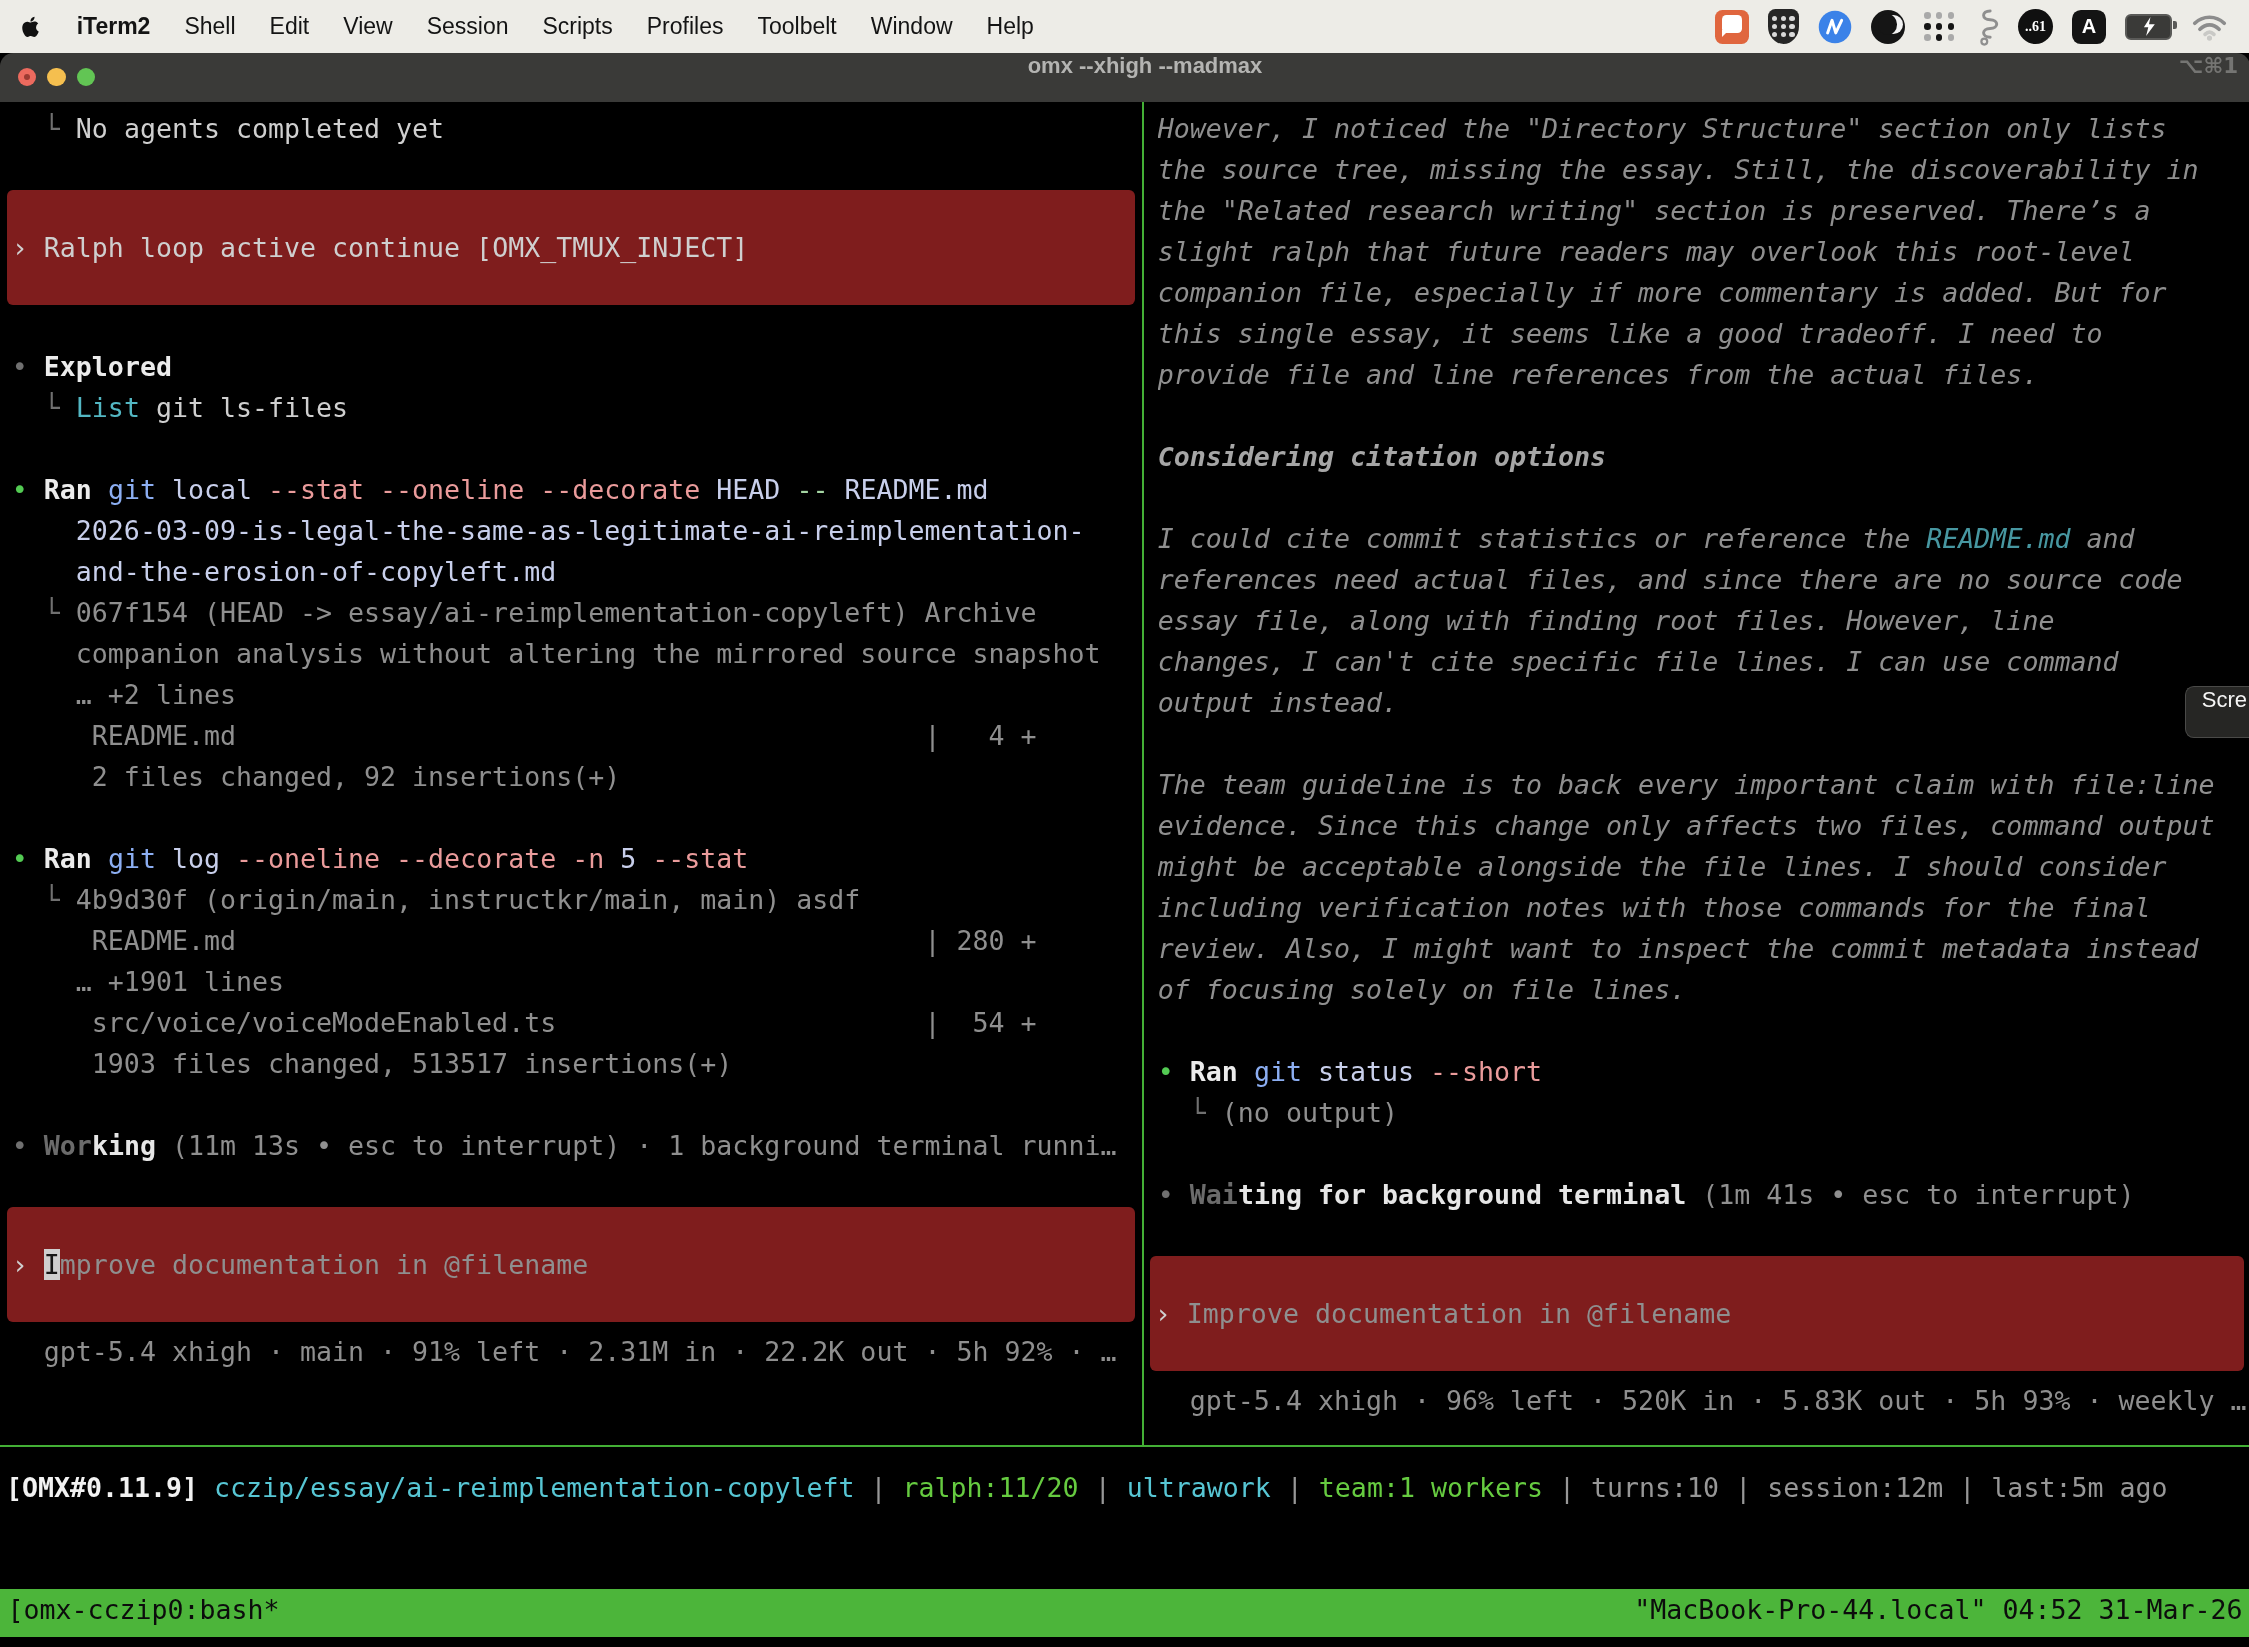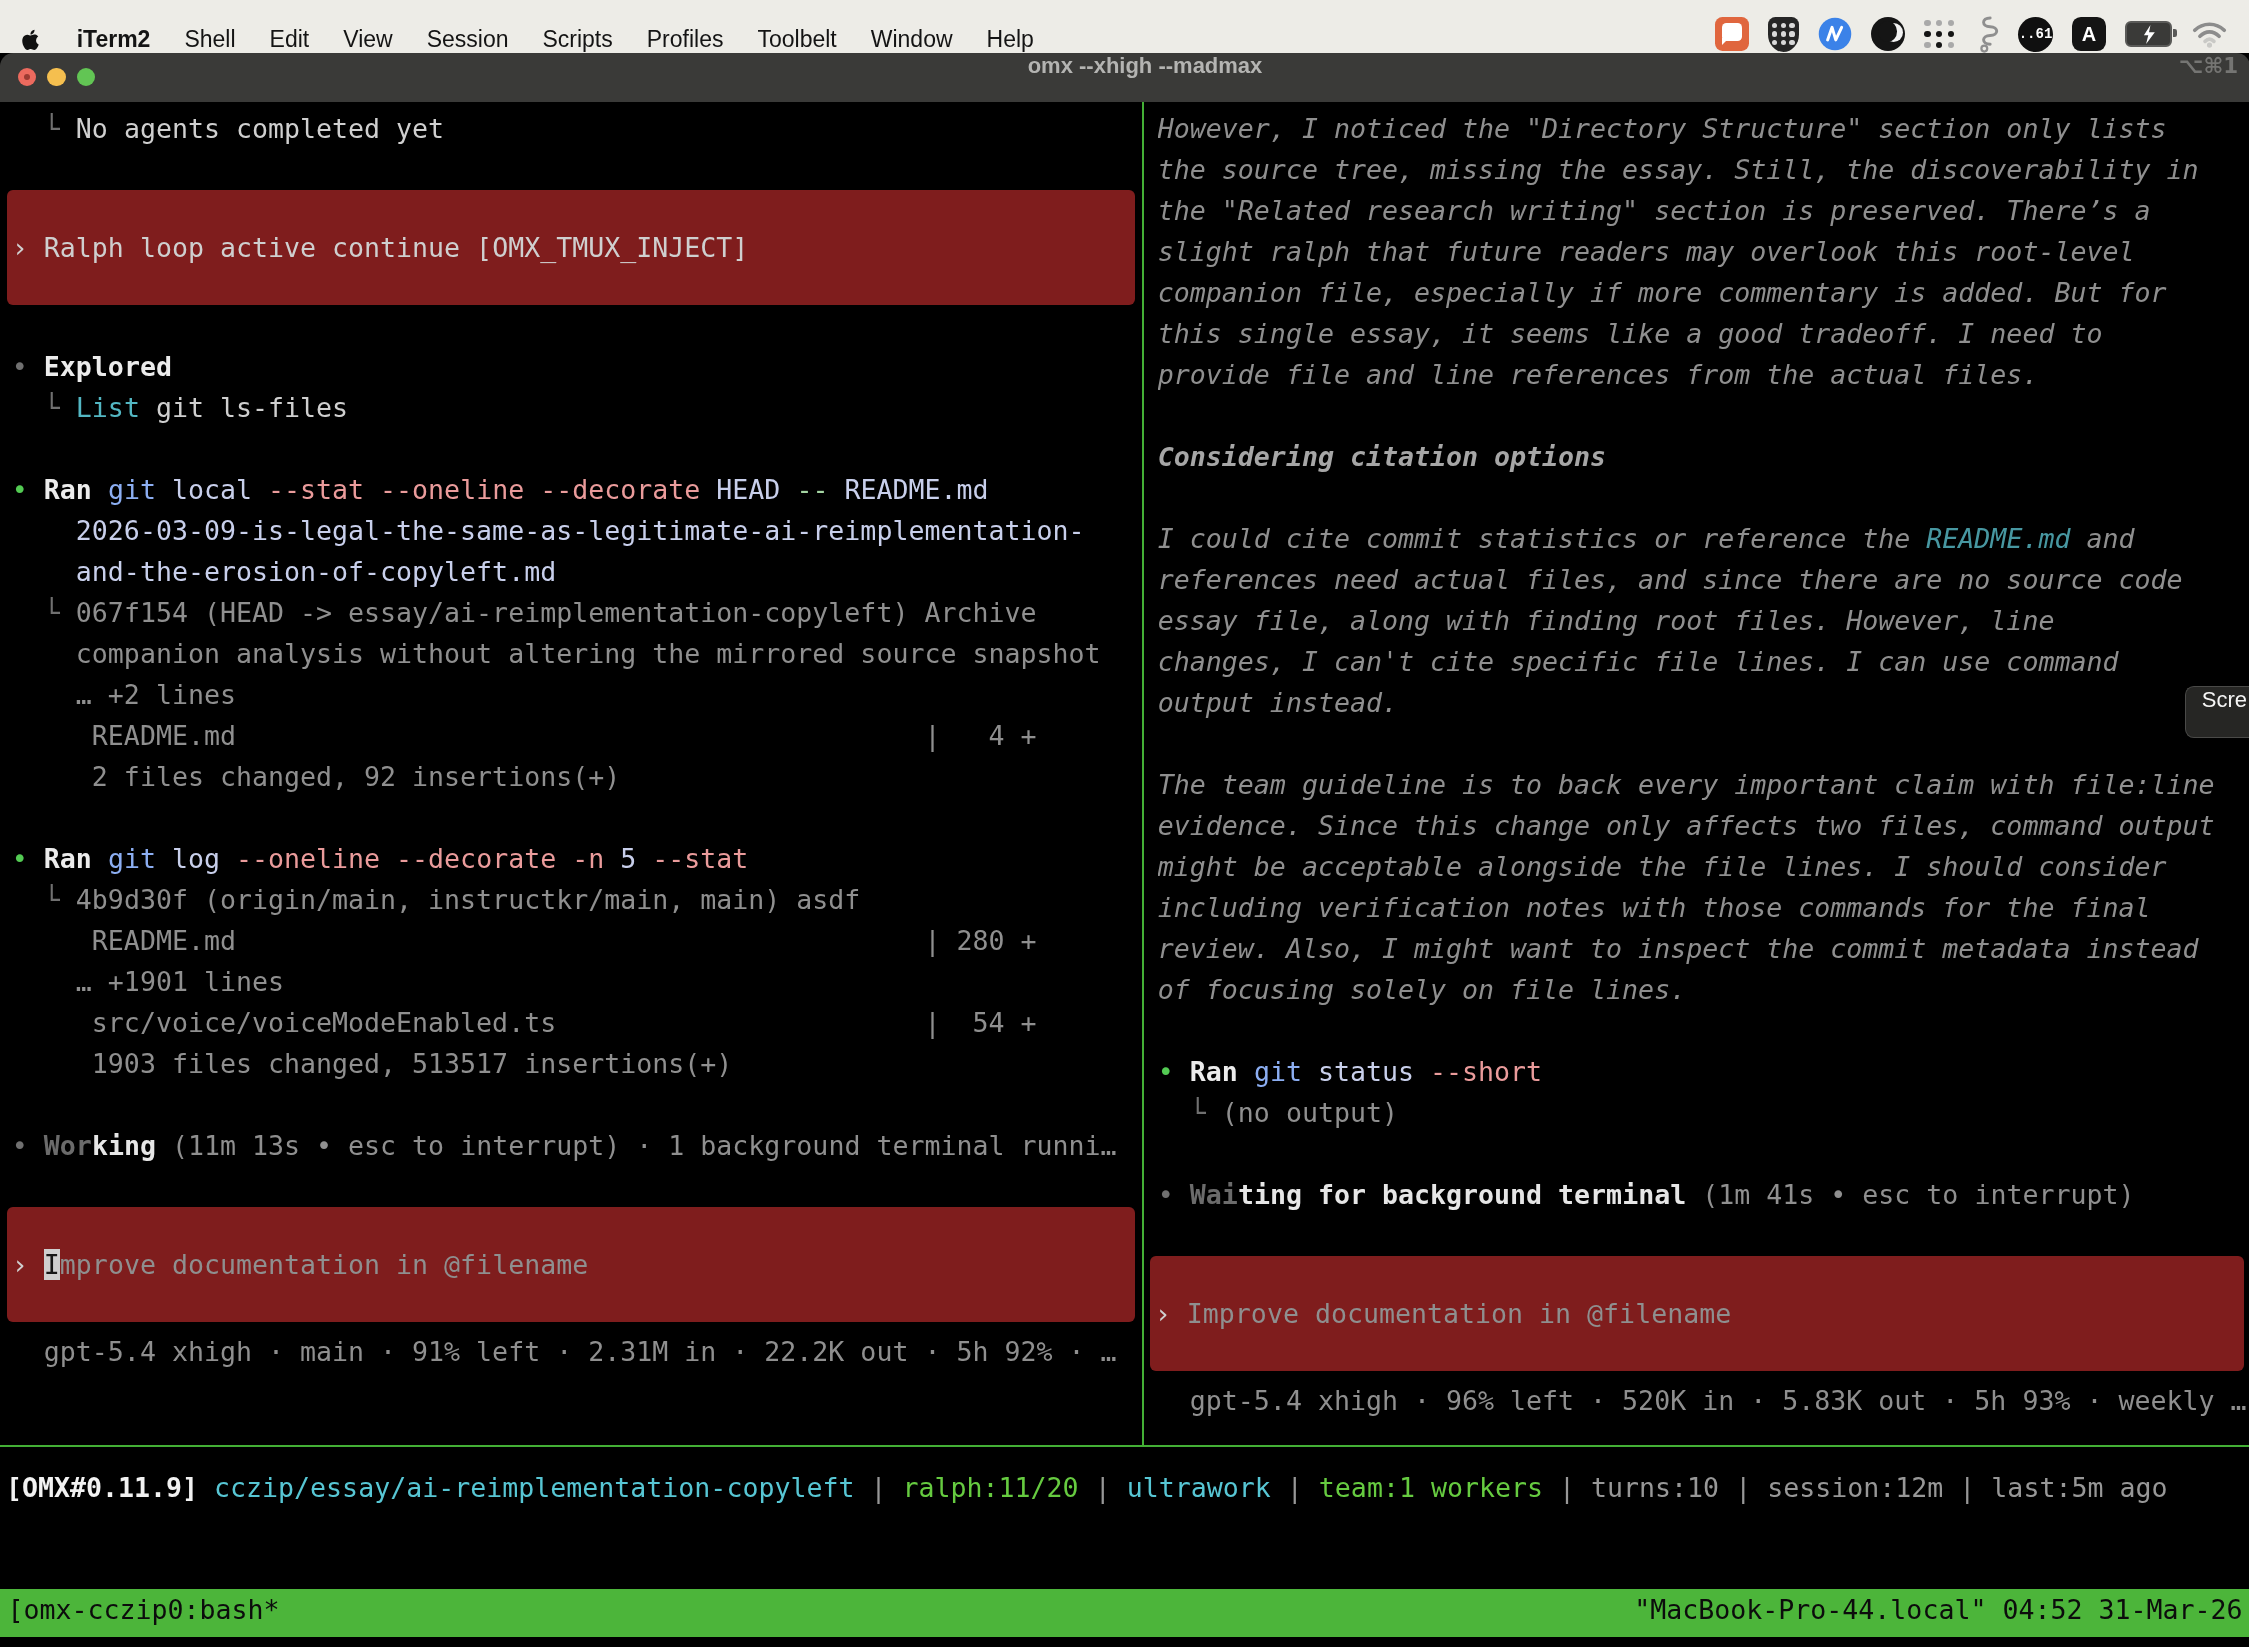--- a/index.html
+++ b/index.html
@@ -1,21 +1,21 @@
 <!DOCTYPE html>
 <html style="font-size:11.8px"><head>
 <meta charset="utf-8">
 <style>
   html,body{margin:0;padding:0;background:#000;}
   body{width:2250px;height:1648px;position:relative;overflow:hidden;
        font-family:"DejaVu Sans Mono",monospace;}
 
   
   .menubar{position:absolute;top:0;left:0;width:2250px;height:53px;background:#edece7;
-           display:flex;align-items:flex-end;justify-content:space-between;
+           display:flex;align-items:center;justify-content:space-between;
            font-family:"Liberation Sans",sans-serif;font-size:23px;color:#141414;
            padding:0 22px;box-sizing:border-box;}
   .menu-left{display:flex;align-items:center;gap:34px;}
   .menu-item{white-space:nowrap;}
   .app-name{font-weight:700;}
   .menu-right{display:flex;align-items:center;gap:19px;}
   .sicon{display:flex;align-items:center;justify-content:center;}
 
   .ic-msg{width:34px;height:34px;background:#e0663e;border-radius:7.4px;position:relative;}
   .ic-msg::before{content:"";position:absolute;left:6.6px;top:5.9px;width:20.7px;height:17.7px;
@@ -28,21 +28,21 @@
   .ic-shield i{width:5.2px;height:5.2px;border-radius:50%;background:#d9d9d9;}
   .ic-moon{width:34px;height:34px;border-radius:50%;background:#151515;position:relative;overflow:hidden;}
   .ic-moon::before{content:"";position:absolute;left:13.3px;top:5.9px;width:19px;height:19px;
                    border-radius:50%;background:#f2f2f2;}
   .ic-moon::after{content:"";position:absolute;left:7.4px;top:4.4px;width:19px;height:20.7px;
                   border-radius:50%;background:#151515;}
   .ic-dots{display:grid;grid-template-columns:repeat(3,7.4px);grid-gap:4.4px;}
   .ic-dots i{width:6.6px;height:6.6px;border-radius:50%;}
   .ic-perc{width:35px;height:35px;border-radius:50%;background:#101010;color:#fff;
            display:flex;align-items:center;justify-content:center;
-           font-family:Liberation Mono, monospace;font-size:14px;font-weight:700;}
+           font-family:Liberation Serif, serif;font-size:14px;font-weight:700;}
   .ic-a{width:34px;height:34px;border-radius:8.9px;background:#141414;color:#fff;
         display:flex;align-items:center;justify-content:center;
         font-family:"Liberation Sans",sans-serif;font-size:20px;font-weight:700;}
   .ic-batt{position:relative;width:43px;height:22px;border:2.2px solid #5a5a58;border-radius:5.9px;
            background:#3a3a38;display:flex;align-items:center;justify-content:center;}
   .ic-batt::after{content:"";position:absolute;right:-6.6px;top:5.9px;width:3.7px;height:8px;
                   background:#5a5a58;border-radius:0 2.2px 2.2px 0;}
 
   
   .titlebar{position:absolute;top:53px;left:0;width:2250px;height:49px;background:#3a3a38;

